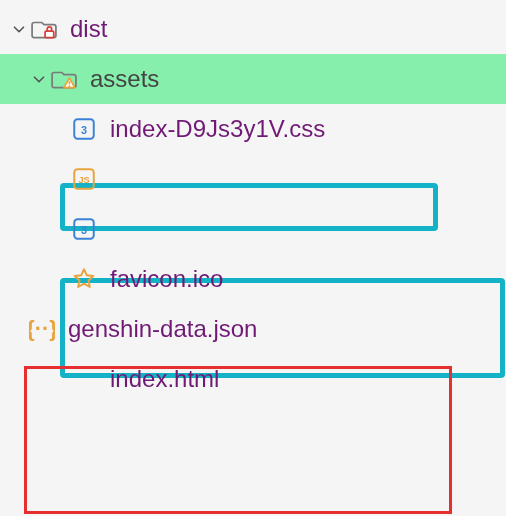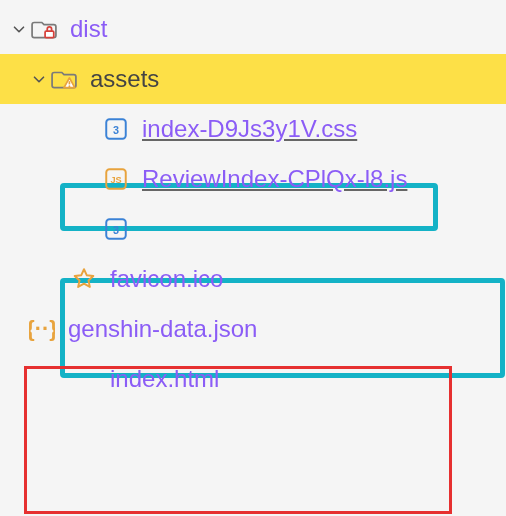--- a/index.html
+++ b/index.html
@@ -14,39 +14,39 @@
   .tree { position: relative; padding-top: 4px; }
   .row {
     display: flex;
     align-items: center;
     height: 50px;
     position: relative;
     white-space: nowrap;
   }
   .indent-0 { padding-left: 8px; }
   .indent-1 { padding-left: 28px; }
-  .indent-2 { padding-left: 102px; text-decoration: underline; }
+  .indent-2 { padding-left: 70px; }
   .chev {
     width: 22px; height: 22px;
     display: inline-flex; align-items: center; justify-content: center;
     color: #555;
   }
   .chev svg { width: 18px; height: 18px; }
   .icon {
     width: 28px; height: 28px;
     display: inline-flex; align-items: center; justify-content: center;
     margin-right: 12px;
     flex: 0 0 auto;
   }
   .icon svg { width: 26px; height: 26px; }
   .label {
     font-size: 24px;
-    color: #8b5cf6;
+    color: #701a75;
   }
-  .row.sel { background: #fde047; }
+  .row.sel { background: #86efac; }
   .row.sel .label { color: #444; }
 
   
   .box {
     position: absolute;
     pointer-events: none;
     border-style: solid;
   }
   .box.teal { border-color: #14b2c6; border-width: 5px; border-radius: 4px; }
   .box.green { border: none; background: rgba(80,225,70,0.78); z-index: -1; }
@@ -134,21 +134,20 @@
         </svg>
       </span>
     <span class="label">index-D9Js3y1V.css</span>
   </div>
   <div class="row indent-2">
     <span class="icon">
         <svg viewBox="0 0 24 24">
           <use href="#i-js"></use>
         </svg>
       </span>
-    <span class="label">ReviewIndex-CPlQx-l8.js</span>
   </div>
   <div class="row indent-2">
     <span class="icon">
         <svg viewBox="0 0 24 24">
           <use href="#i-css"></use>
         </svg>
       </span>
   </div>
 
   <div class="row indent-1" style="padding-left:70px">

